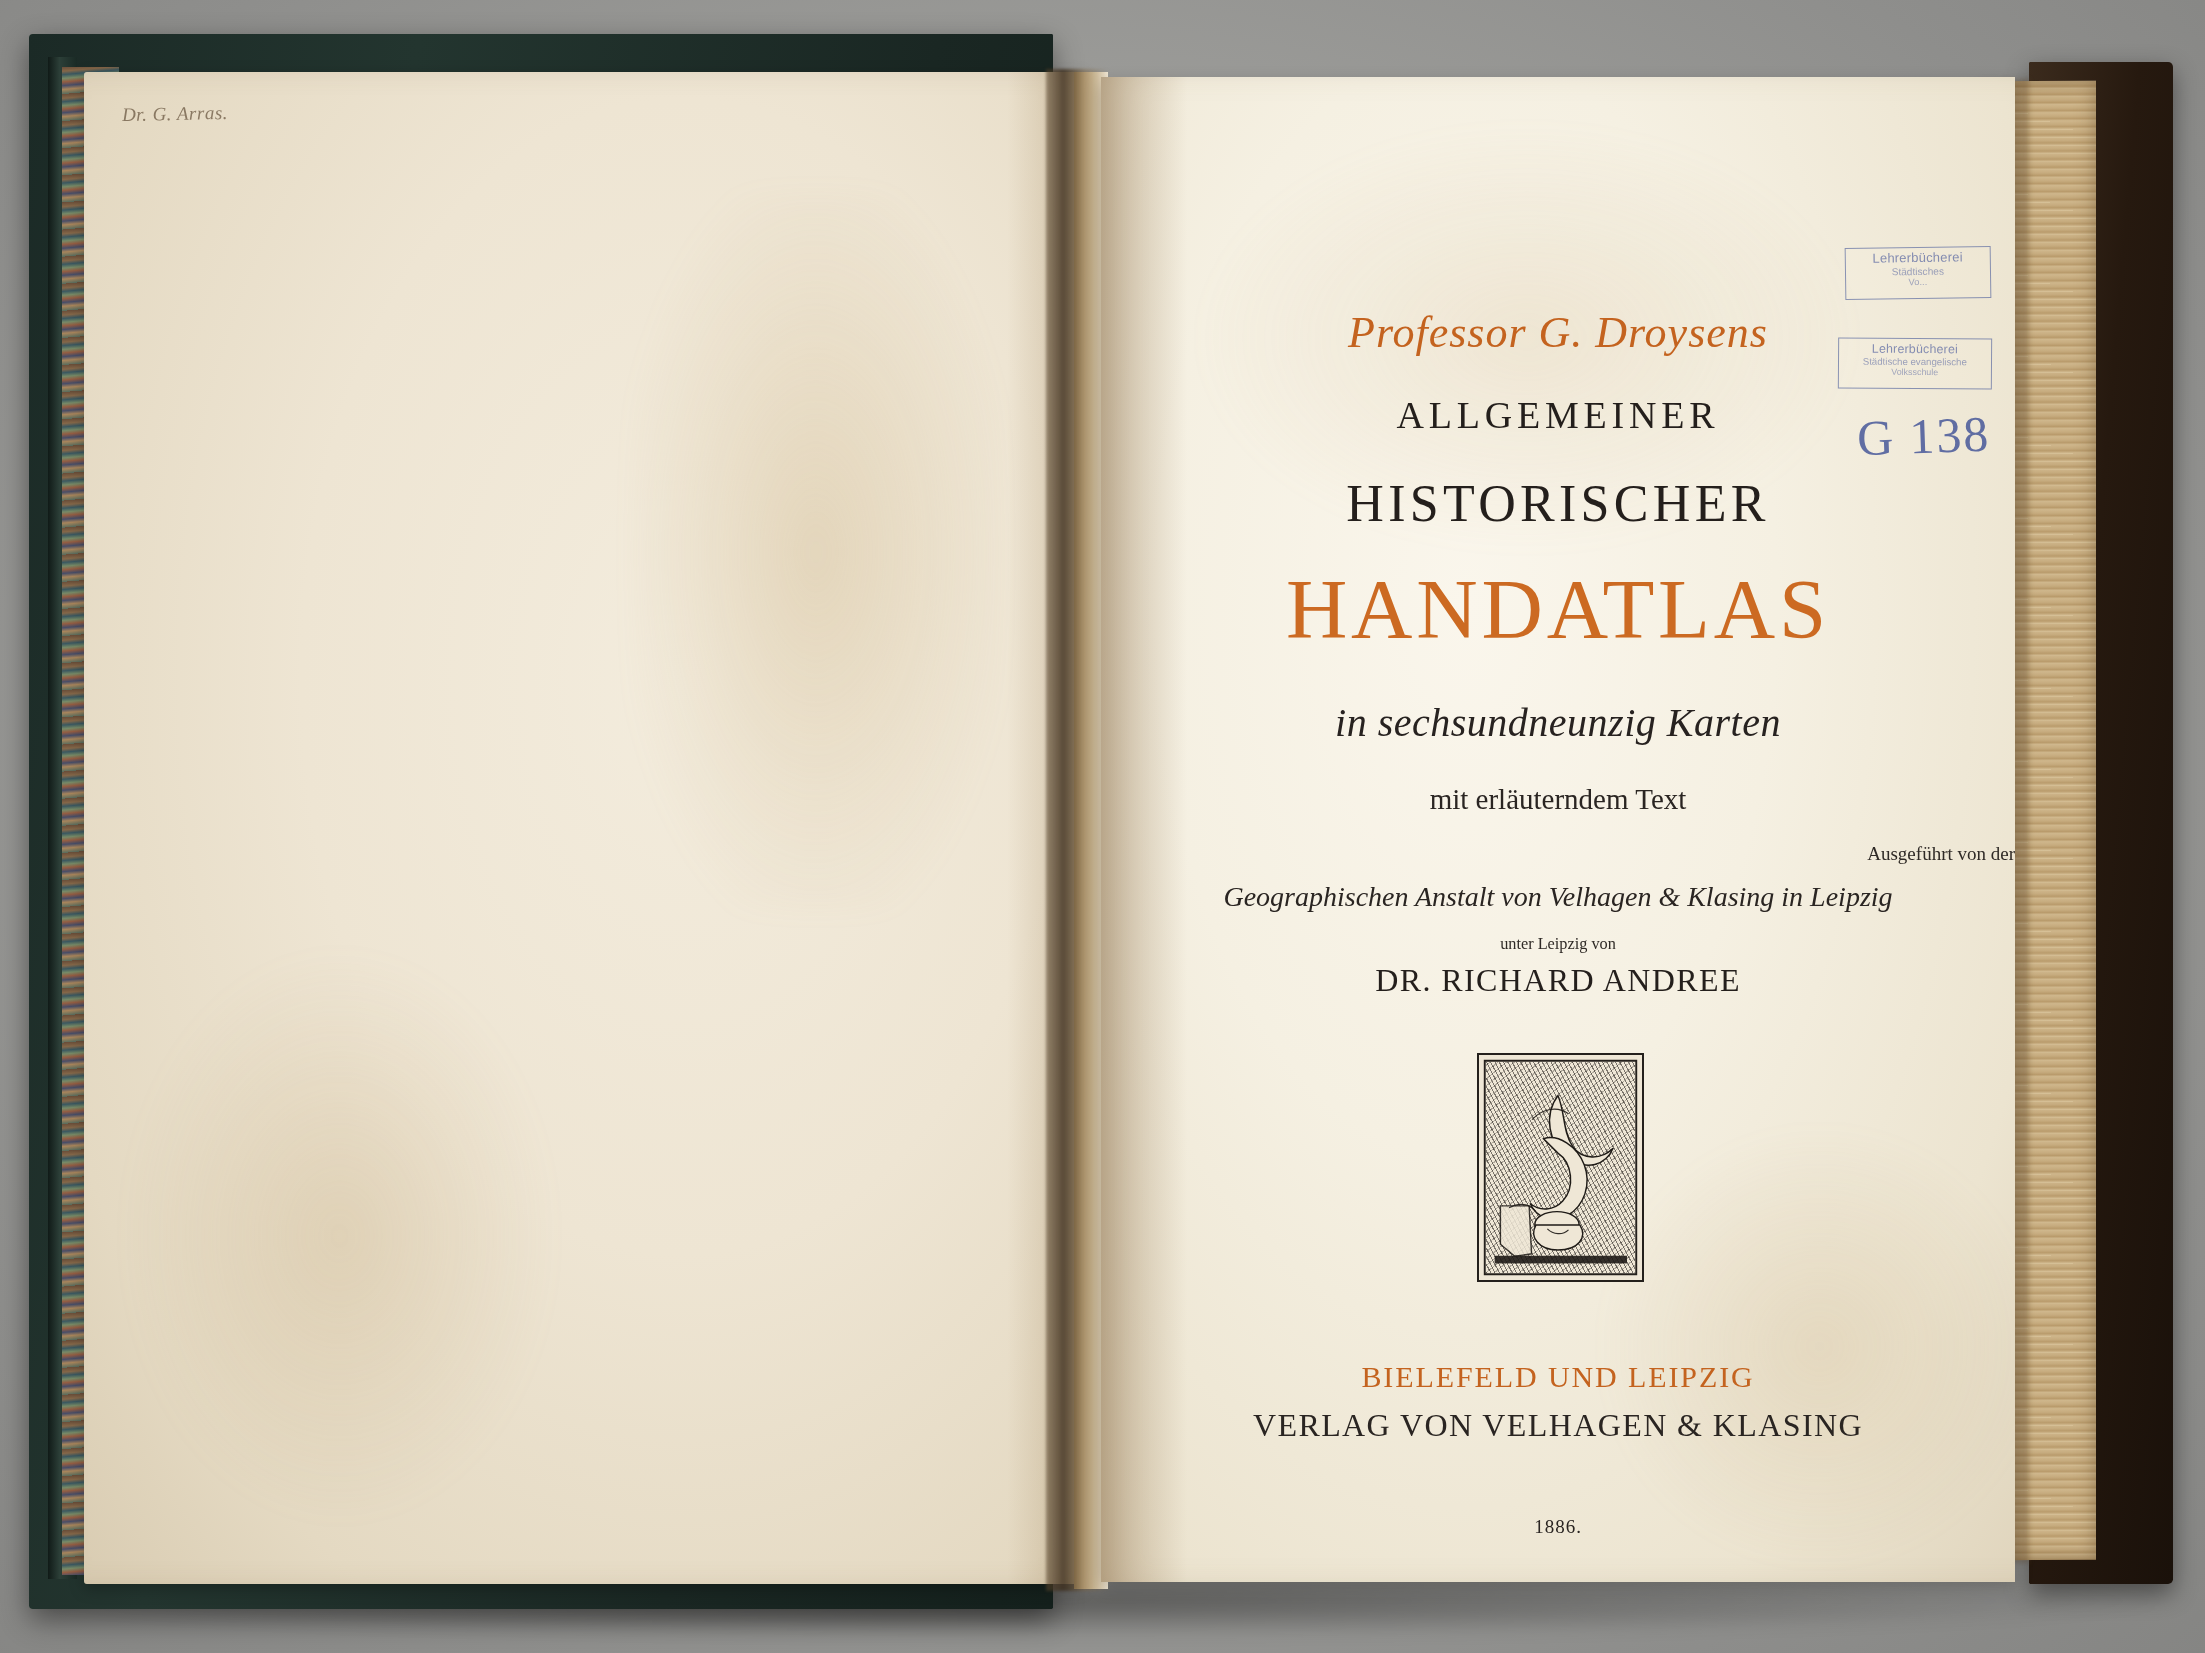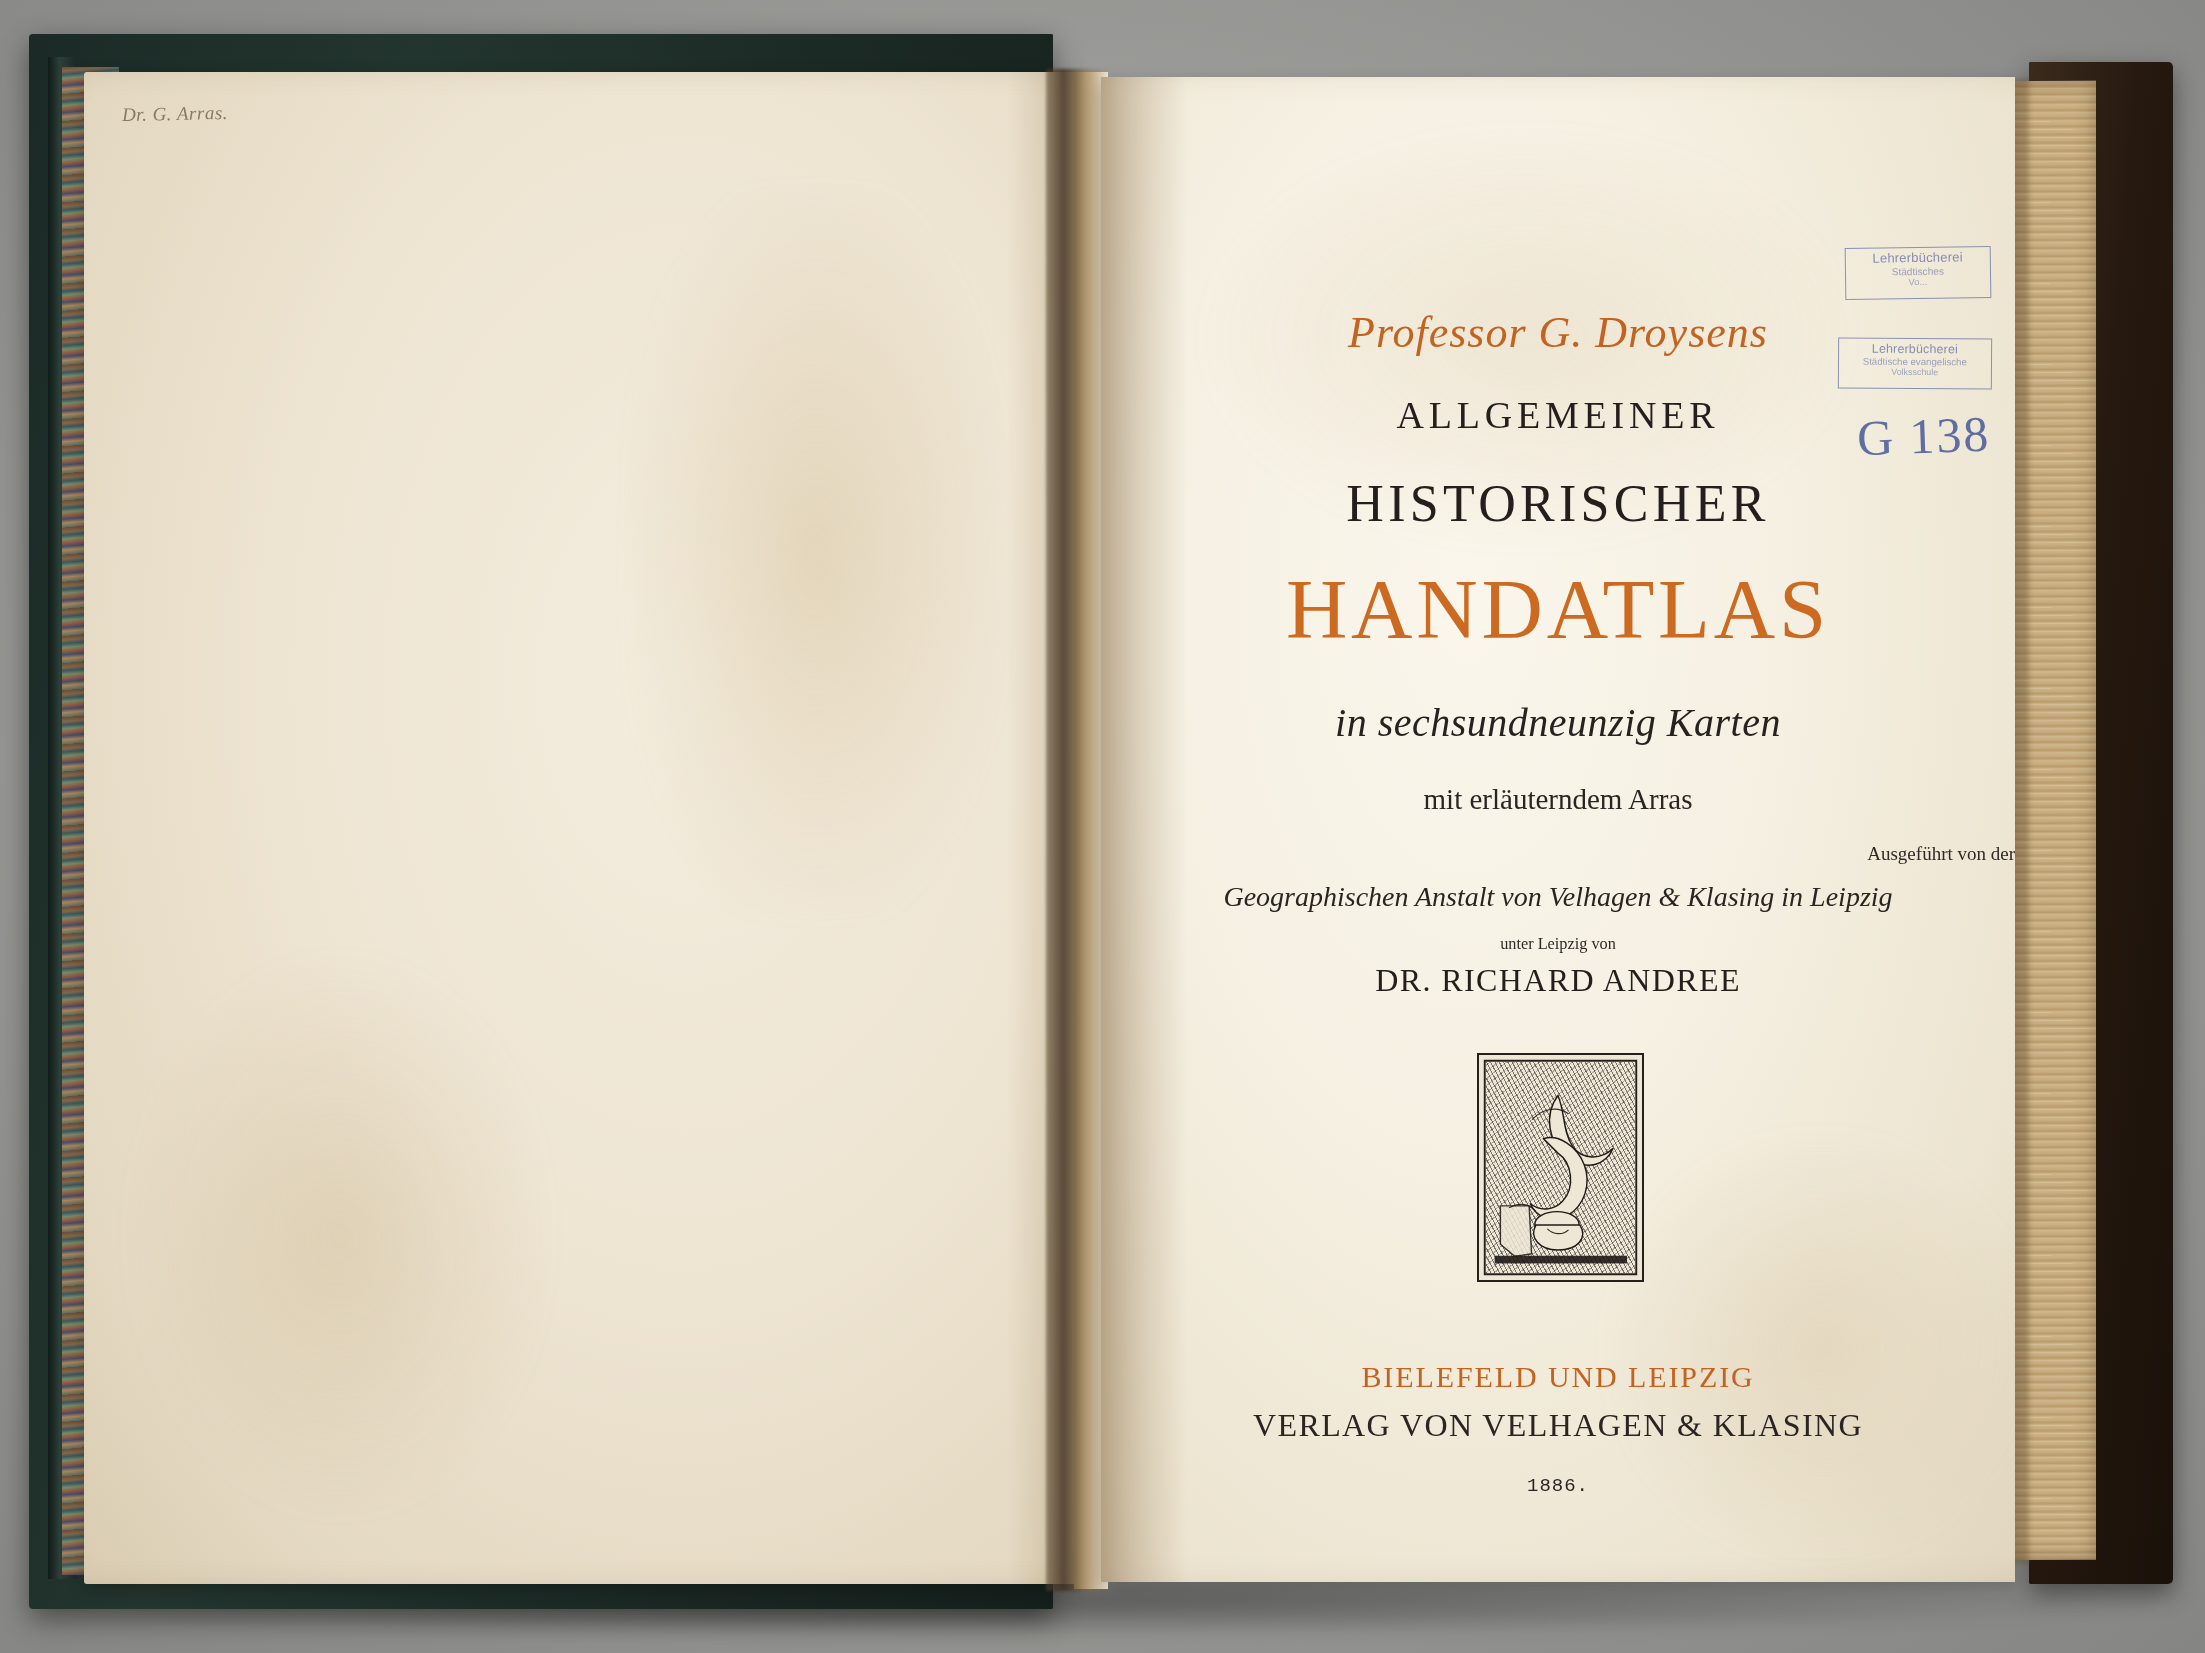--- a/index.html
+++ b/index.html
@@ -261,25 +261,24 @@
     letter-spacing: 1.9px;
     color: #c4631f;
   }
   .t-publisher {
     position: absolute; top: 1330px; width: 100%;
     font-size: 32px;
     letter-spacing: 1.4px;
     color: #2a2522;
   }
   .t-year {
-    position: absolute; top: 1398px; width: 100%;
+    position: absolute; top: 1439px; width: 100%;
     font-size: 19px;
     letter-spacing: 1px;
     color: #2a2522;
-    font-family: Liberation Mono, monospace;
   }
 
   
   #vignette {
     position: absolute;
     left: 376px;
     top: 976px;
     width: 163px;
     height: 225px;
     background: #efe7d6;
@@ -364,21 +363,21 @@
     <div class="foxing-1"></div>
     <div class="foxing-2"></div>
     <div class="gutter-shade"></div>
 
     <div class="title-block">
       <div class="t-author">Professor G. Droysens</div>
       <div class="t-line1">ALLGEMEINER</div>
       <div class="t-line2">HISTORISCHER</div>
       <div class="t-main">HANDATLAS</div>
       <div class="t-sub">in sechsundneunzig Karten</div>
-      <div class="t-sub2">mit erläuterndem Arras</div>
+      <div class="t-sub2">mit erläuterndem Text</div>
       <div class="t-small1">Ausgeführt von der</div>
       <div class="t-inst">Geographischen Anstalt von Velhagen &amp; Klasing in Leipzig</div>
       <div class="t-small2">unter Leipzig von</div>
       <div class="t-editor">DR. RICHARD ANDREE</div>
       <div class="t-city">BIELEFELD UND LEIPZIG</div>
       <div class="t-publisher">VERLAG VON VELHAGEN &amp; KLASING</div>
       <div class="t-year">1886.</div>
     </div>
 
     <div id="vignette">

